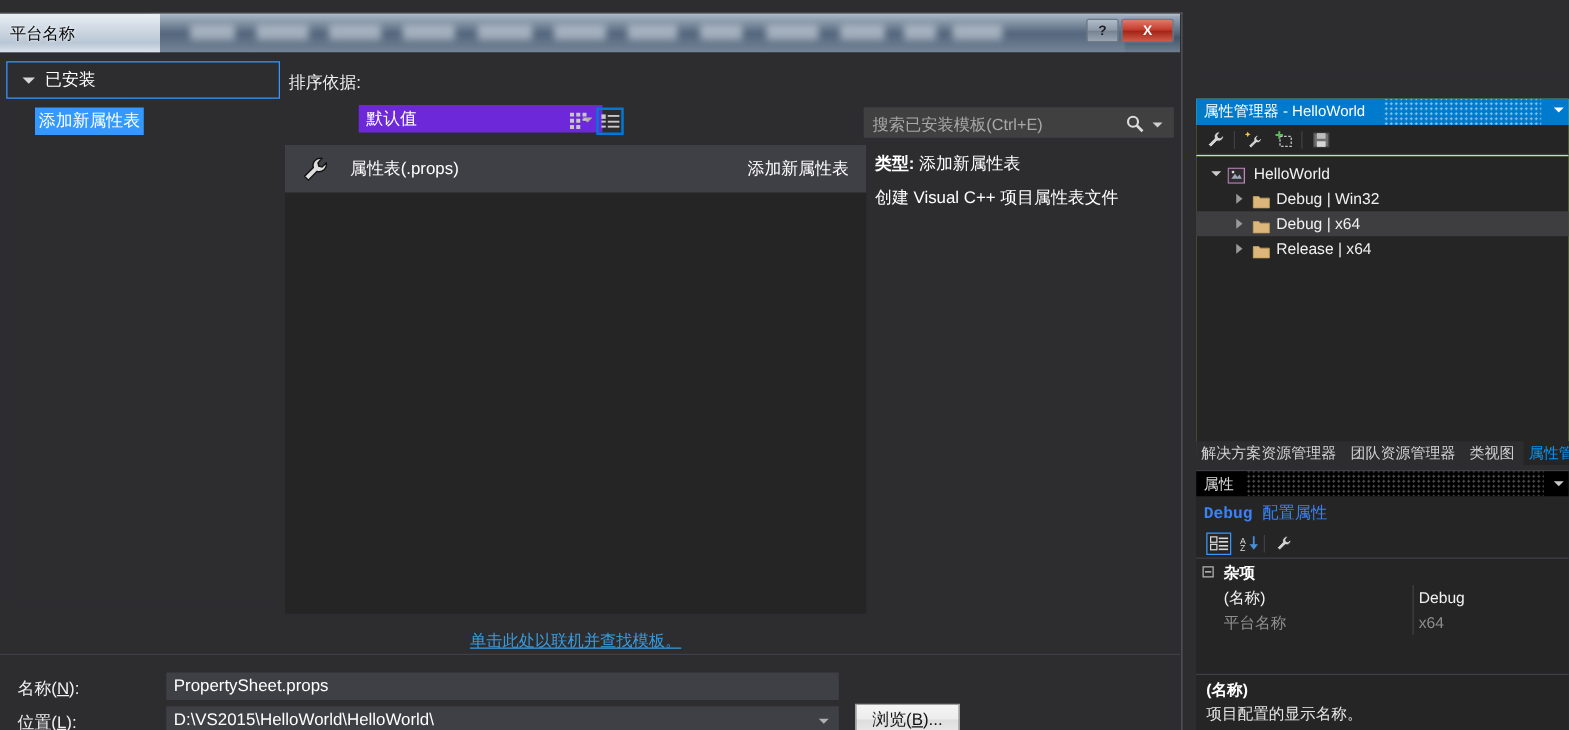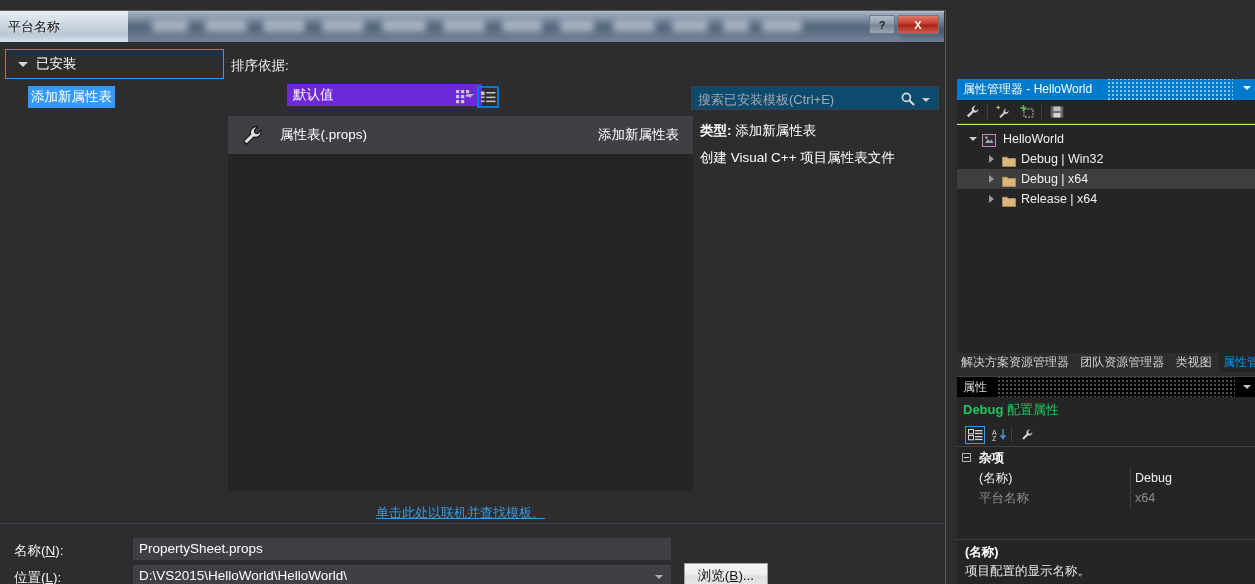--- a/index.html
+++ b/index.html
@@ -109,22 +109,23 @@
     position: absolute; left: 40px; top: 0; right: 20px; height: 20px;
     background-image: radial-gradient(circle, rgba(160,160,160,.5) 0.8px, transparent 0.9px);
     background-size: 4px 4px; background-position: 0 10px;
   }
   .props-header .hdr-caret {
     position: absolute; right: 4px; top: 8px; width: 0; height: 0;
     border-left: 4px solid transparent; border-right: 4px solid transparent;
     border-top: 4px solid #c8c8c8;
   }
   .props-title {
-    position: absolute; left: 6px; top: 24px; font-size: 13px; color: #22c55e;
+    position: absolute; left: 6px; top: 24px; font-size: 13px; color: #3b82f6;
     white-space: nowrap;
+    font-family: Liberation Mono, monospace;
   }
   .props-title b { font-weight: bold; }
   .props-toolbar {
     position: absolute; left: 0; top: 46px; width: 298px; height: 24px;
     border-bottom: 1px solid #3f3f46;
   }
   .props-grid { position: absolute; left: 0; top: 71px; width: 298px; }
   .pg-row { position: relative; height: 20px; line-height: 20px; font-size: 12.5px; }
   .pg-cat { color: #ffffff; font-weight: bold; padding-left: 22px; }
   .pg-expander {
@@ -255,21 +256,21 @@
 
   .online-link {
     position: absolute; left: 228px; top: 462px; width: 465px;
     text-align: center; font-size: 13px; color: #3a9bdc;
     text-decoration: underline; cursor: pointer;
   }
 
   
   .search-box {
     position: absolute; left: 691px; top: 44px; width: 248px; height: 24px;
-    background: #0c4a6e; border: 1px solid #3f3f46;
+    background: #404040; border: 1px solid #3f3f46;
     cursor: text;
   }
   .search-box .ph {
     position: absolute; left: 6px; top: 4px; font-size: 13px; color: #a8a8a8;
   }
   .search-box .mag { position: absolute; right: 22px; top: 4px; }
   .search-box .caret {
     position: absolute; right: 8px; top: 11px; width: 0; height: 0;
     border-left: 4px solid transparent; border-right: 4px solid transparent;
     border-top: 4px solid #cfcfcf;

